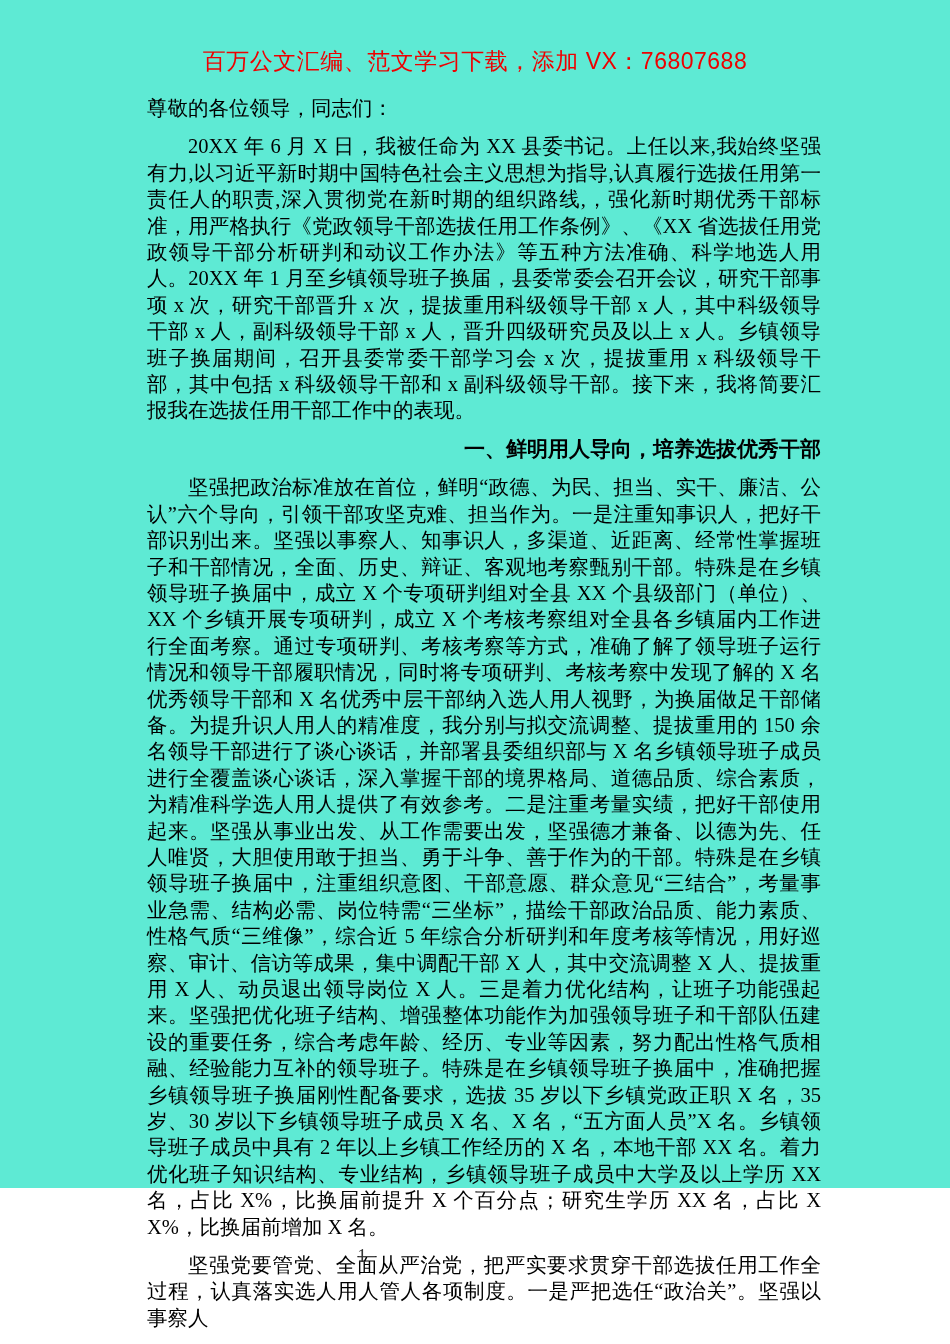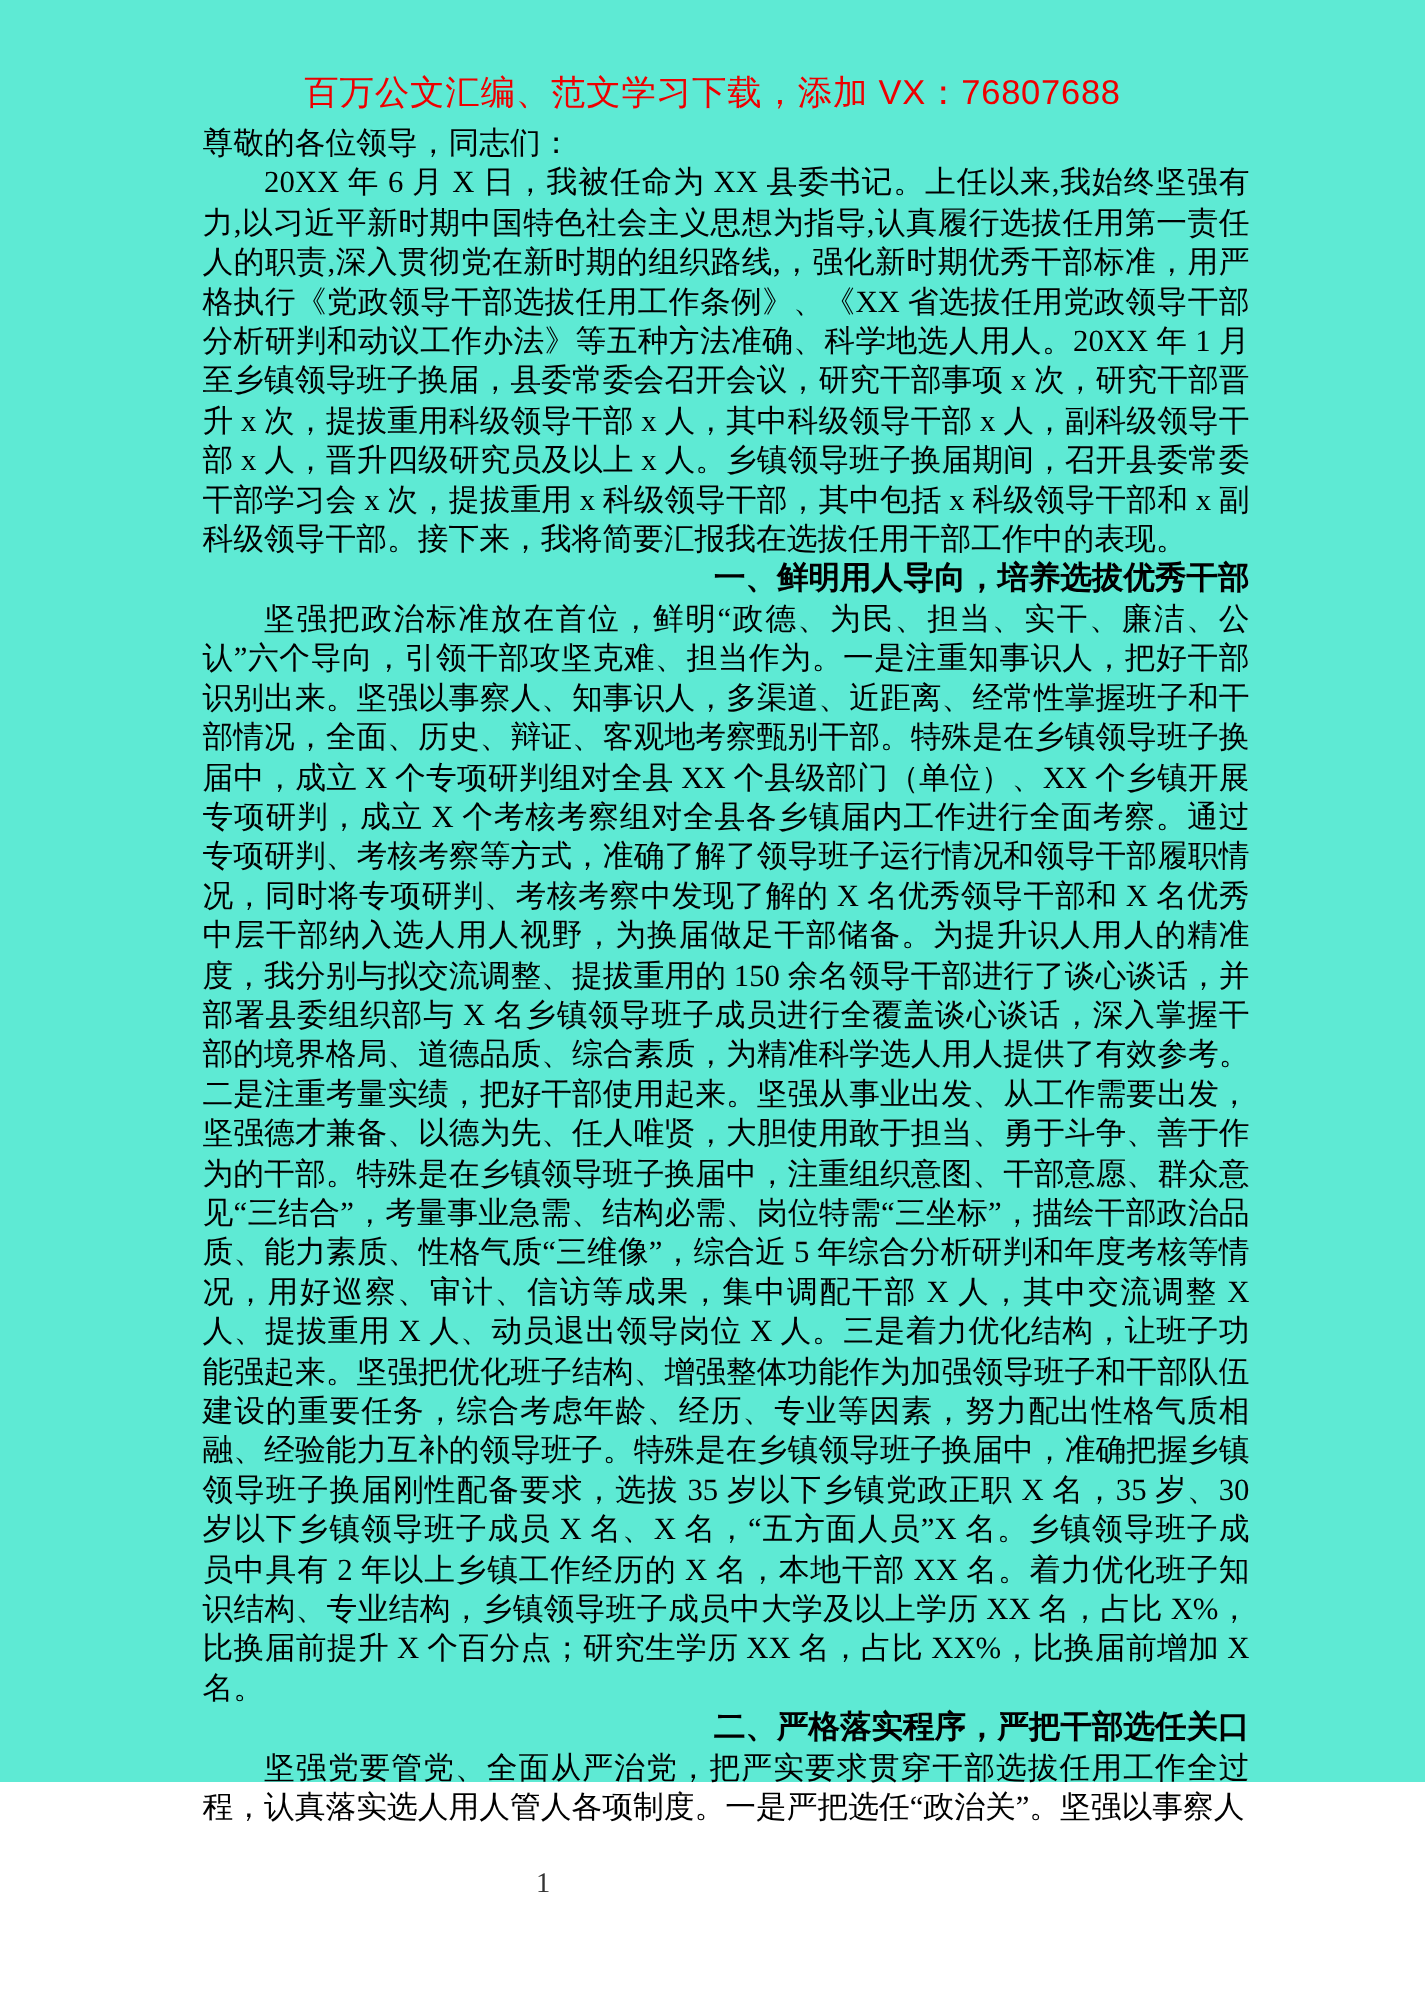--- a/index.html
+++ b/index.html
@@ -41,22 +41,23 @@
     left: 135px;
     top: 83px;
     width: 698px;
     font-size: 20.5px;
     line-height: 26.4px;
     text-align: justify;
     text-justify: inter-ideograph;
     word-break: break-all;
   }
   .doc-body p, .doc-body h2 {
-    margin: 0;
+    margin: 12px;
     padding: 0;
+    font-family: Liberation Serif, serif;
   }
   .salutation {
     text-indent: 0;
   }
   .para {
     text-indent: 2em;
   }
   .heading {
     font-family: "Liberation Sans", "DejaVu Sans", sans-serif;
     font-weight: 700;
@@ -87,20 +88,19 @@
 
   <div class="doc-body">
     <p class="salutation">尊敬的各位领导，同志们：</p>
 
     <p class="para">20XX 年 6 月 X 日，我被任命为 XX 县委书记。上任以来,我始终坚强有力,以习近平新时期中国特色社会主义思想为指导,认真履行选拔任用第一责任人的职责,深入贯彻党在新时期的组织路线,，强化新时期优秀干部标准，用严格执行《党政领导干部选拔任用工作条例》、《XX 省选拔任用党政领导干部分析研判和动议工作办法》等五种方法准确、科学地选人用人。20XX 年 1 月至乡镇领导班子换届，县委常委会召开会议，研究干部事项 x 次，研究干部晋升 x 次，提拔重用科级领导干部 x 人，其中科级领导干部 x 人，副科级领导干部 x 人，晋升四级研究员及以上 x 人。乡镇领导班子换届期间，召开县委常委干部学习会 x 次，提拔重用 x 科级领导干部，其中包括 x 科级领导干部和 x 副科级领导干部。接下来，我将简要汇报我在选拔任用干部工作中的表现。</p>
 
     <h2 class="heading">一、鲜明用人导向，培养选拔优秀干部</h2>
 
     <p class="para">坚强把政治标准放在首位，鲜明“政德、为民、担当、实干、廉洁、公认”六个导向，引领干部攻坚克难、担当作为。一是注重知事识人，把好干部识别出来。坚强以事察人、知事识人，多渠道、近距离、经常性掌握班子和干部情况，全面、历史、辩证、客观地考察甄别干部。特殊是在乡镇领导班子换届中，成立 X 个专项研判组对全县 XX 个县级部门（单位）、XX 个乡镇开展专项研判，成立 X 个考核考察组对全县各乡镇届内工作进行全面考察。通过专项研判、考核考察等方式，准确了解了领导班子运行情况和领导干部履职情况，同时将专项研判、考核考察中发现了解的 X 名优秀领导干部和 X 名优秀中层干部纳入选人用人视野，为换届做足干部储备。为提升识人用人的精准度，我分别与拟交流调整、提拔重用的 150 余名领导干部进行了谈心谈话，并部署县委组织部与 X 名乡镇领导班子成员进行全覆盖谈心谈话，深入掌握干部的境界格局、道德品质、综合素质，为精准科学选人用人提供了有效参考。二是注重考量实绩，把好干部使用起来。坚强从事业出发、从工作需要出发，坚强德才兼备、以德为先、任人唯贤，大胆使用敢于担当、勇于斗争、善于作为的干部。特殊是在乡镇领导班子换届中，注重组织意图、干部意愿、群众意见“三结合”，考量事业急需、结构必需、岗位特需“三坐标”，描绘干部政治品质、能力素质、性格气质“三维像”，综合近 5 年综合分析研判和年度考核等情况，用好巡察、审计、信访等成果，集中调配干部 X 人，其中交流调整 X 人、提拔重用 X 人、动员退出领导岗位 X 人。三是着力优化结构，让班子功能强起来。坚强把优化班子结构、增强整体功能作为加强领导班子和干部队伍建设的重要任务，综合考虑年龄、经历、专业等因素，努力配出性格气质相融、经验能力互补的领导班子。特殊是在乡镇领导班子换届中，准确把握乡镇领导班子换届刚性配备要求，选拔 35 岁以下乡镇党政正职 X 名，35 岁、30 岁以下乡镇领导班子成员 X 名、X 名，“五方面人员”X 名。乡镇领导班子成员中具有 2 年以上乡镇工作经历的 X 名，本地干部 XX 名。着力优化班子知识结构、专业结构，乡镇领导班子成员中大学及以上学历 XX 名，占比 X%，比换届前提升 X 个百分点；研究生学历 XX 名，占比 XX%，比换届前增加 X 名。</p>
 
-    <h2 class="heading">二、严格落实程序，严把干部选任关口</h2>
 
     <p class="para">坚强党要管党、全面从严治党，把严实要求贯穿干部选拔任用工作全过程，认真落实选人用人管人各项制度。一是严把选任“政治关”。坚强以事察人</p>
   </div>
 
   <div class="page-number">1</div>
 
 </div>
 
 </body></html>

